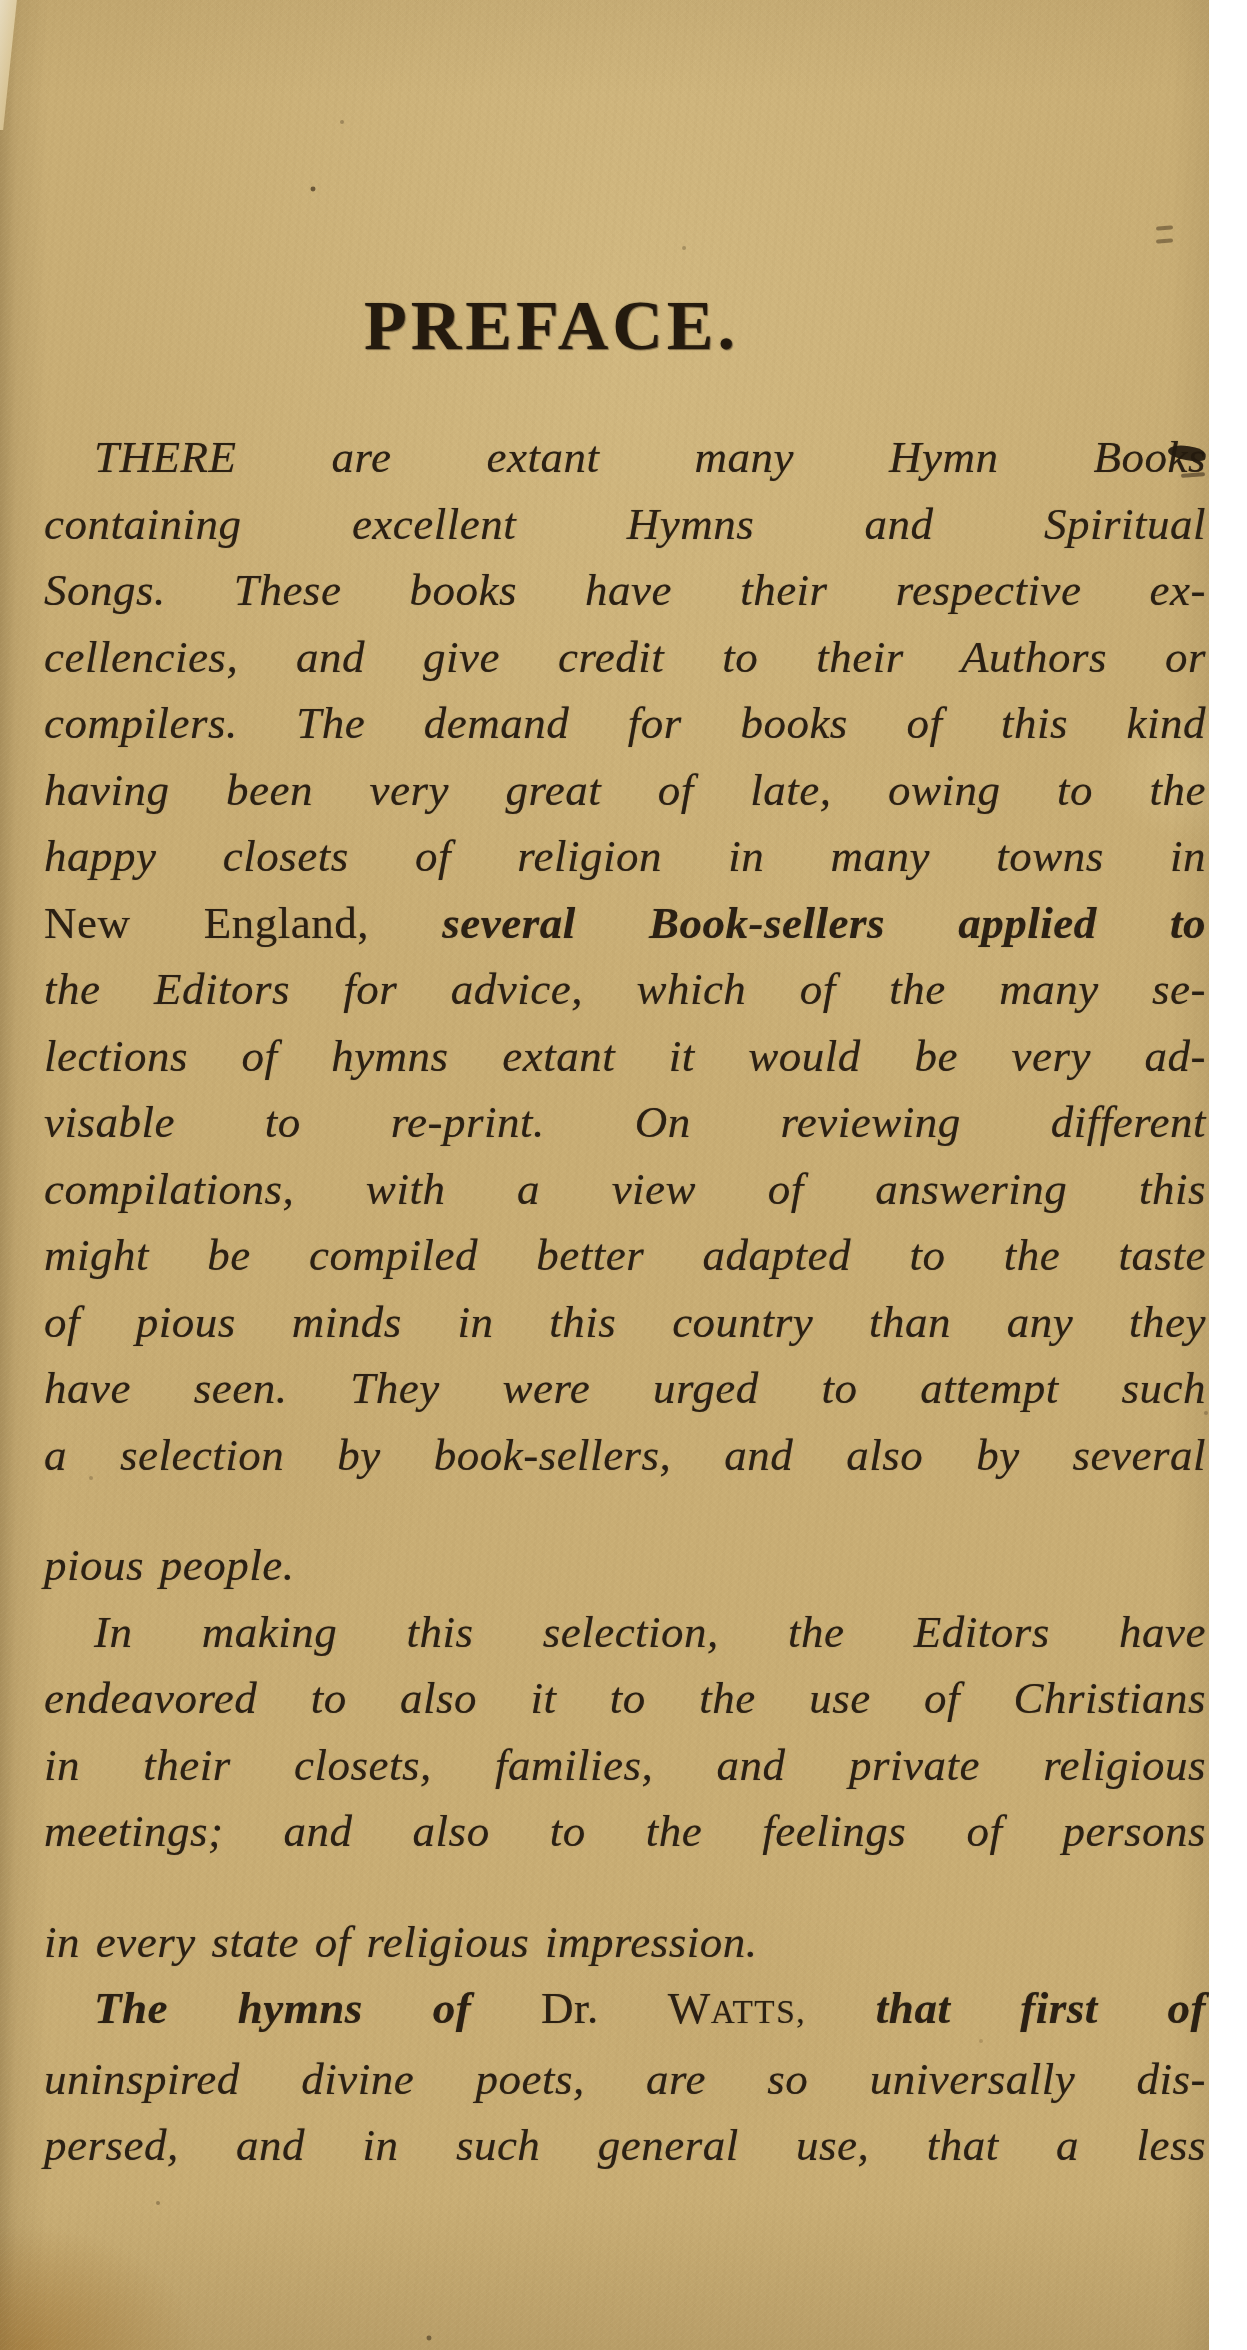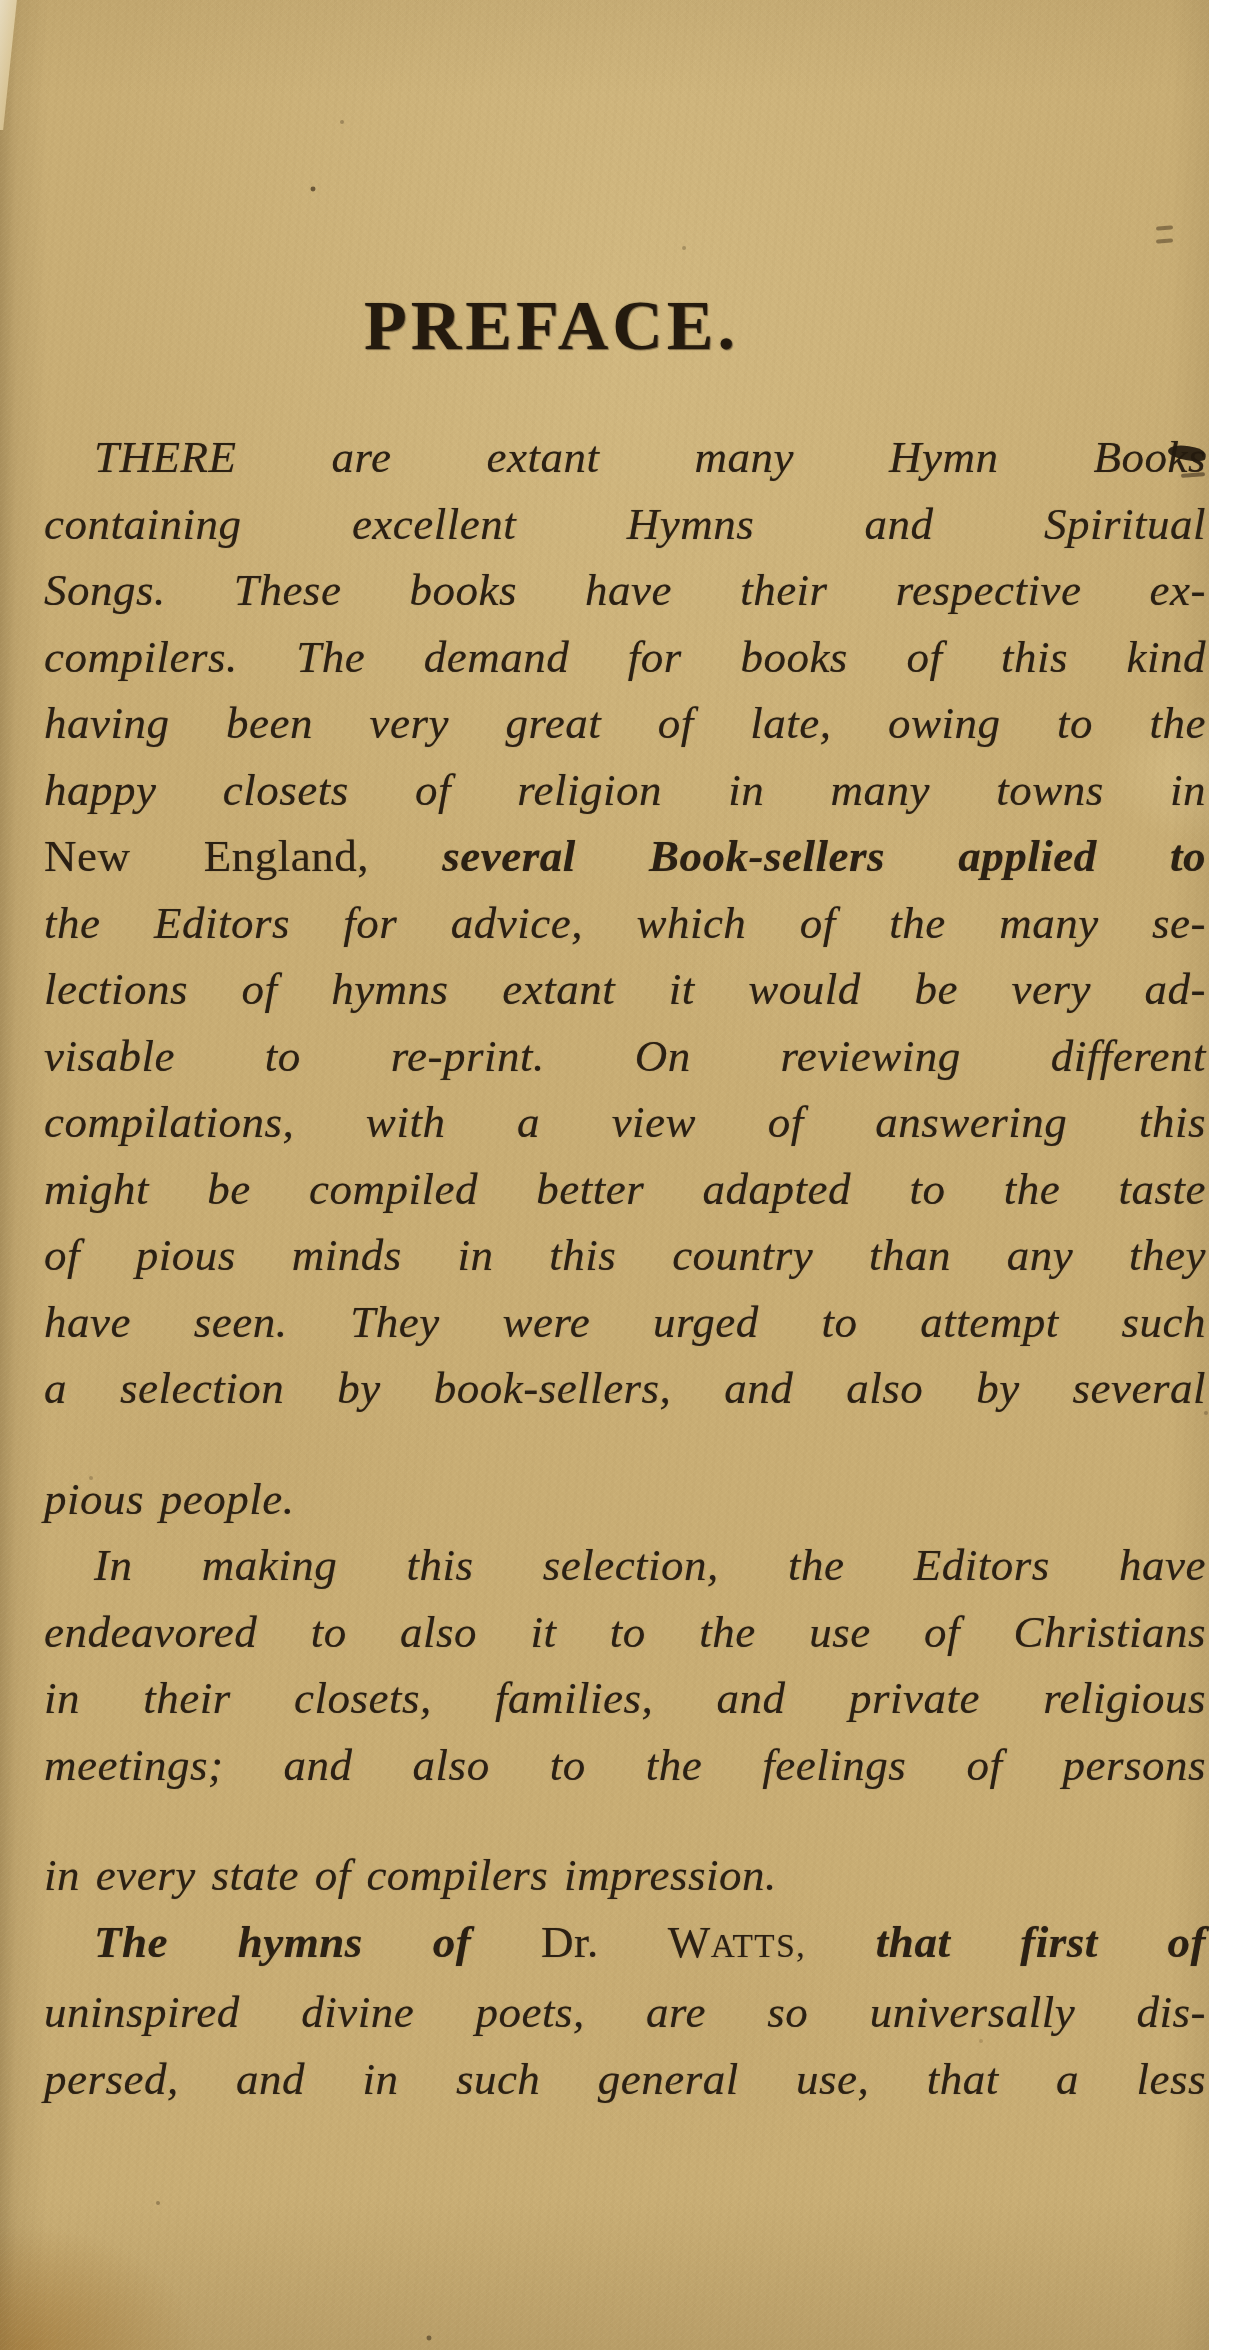--- a/index.html
+++ b/index.html
@@ -87,38 +87,39 @@
 <div class="page">
   <div class="texture"></div>
   <div class="corner-sliver"></div>
 
   <div class="page-title">PREFACE.</div>
 
   <div class="page-body">
       <div class="line indent">THERE are extant many Hymn Books</div>
       <div class="line">containing excellent Hymns and Spiritual</div>
       <div class="line">Songs. These books have their respective ex-</div>
+      <div class="line">cellencies, and give credit to their Authors or</div>
       <div class="line">compilers. The demand for books of this kind</div>
       <div class="line">having been very great of late, owing to the</div>
       <div class="line">happy closets of religion in many towns in</div>
       <div class="line"><span class="seg-r">New England,</span><span class="seg-i"> several Book-sellers applied to</span></div>
       <div class="line">the Editors for advice, which of the many se-</div>
       <div class="line">lections of hymns extant it would be very ad-</div>
       <div class="line">visable to re-print. On reviewing different</div>
       <div class="line">compilations, with a view of answering this</div>
       <div class="line">might be compiled better adapted to the taste</div>
       <div class="line">of pious minds in this country than any they</div>
       <div class="line">have seen. They were urged to attempt such</div>
       <div class="line">a selection by book-sellers, and also by several</div>
       <div class="line last">pious people.</div>
       <div class="line indent">In making this selection, the Editors have</div>
       <div class="line">endeavored to also it to the use of Christians</div>
       <div class="line">in their closets, families, and private religious</div>
       <div class="line">meetings; and also to the feelings of persons</div>
-      <div class="line last">in every state of compilers impression.</div>
+      <div class="line last">in every state of religious impression.</div>
       <div class="line indent"><span class="seg-i">The hymns of </span><span class="seg-r">Dr. </span><span class="seg-r">W</span><span class="seg-rs">ATTS,</span><span class="seg-i"> that first of</span></div>
       <div class="line">uninspired divine poets, are so universally dis-</div>
       <div class="line">persed, and in such general use, that a less</div>
     </div>
 
   <div class="smudge-main"></div>
   <div class="smudge-dash"></div>
   <div class="margin-dashes">
       <i></i>
       <i></i>

